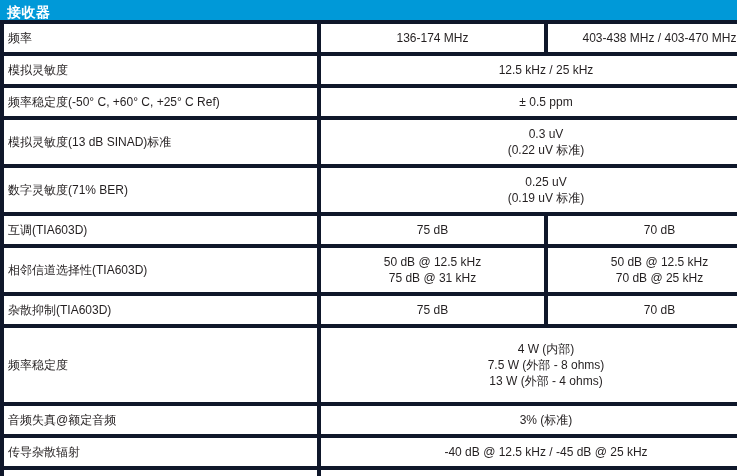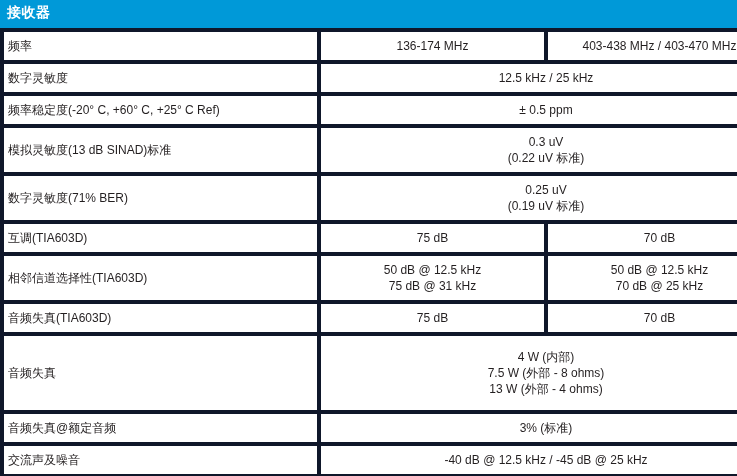--- a/index.html
+++ b/index.html
@@ -17,21 +17,21 @@
   .spec-wrap {
     width: 737px;
     box-sizing: border-box;
   }
   .spec-header {
     background: #0099d8;
     color: #ffffff;
     font-size: 14px;
     font-weight: bold;
     line-height: 24px;
-    height: 28px;
+    height: 20px;
     padding: 0 7px;
     box-sizing: border-box;
     letter-spacing: 0.5px;
   }
   table.spec-table {
     border-collapse: collapse;
     width: 737px;
     table-layout: fixed;
     font-size: 12px;
   }
@@ -81,26 +81,26 @@
   <table class="spec-table">
     <tbody>
 
       <tr>
         <td class="label-cell">频率</td>
         <td class="val-cell half-left">136-174 MHz</td>
         <td class="val-cell half-right">403-438 MHz / 403-470 MHz</td>
       </tr>
 
       <tr>
-        <td class="label-cell">数字灵敏度</td>
+        <td class="label-cell">模拟灵敏度</td>
         <td class="val-cell single" colspan="2">12.5 kHz / 25 kHz</td>
       </tr>
 
       <tr>
-        <td class="label-cell">频率稳定度(-20° C, +60° C, +25° C Ref)</td>
+        <td class="label-cell">频率稳定度(-50° C, +60° C, +25° C Ref)</td>
         <td class="val-cell single" colspan="2">± 0.5 ppm</td>
       </tr>
 
       <tr>
         <td class="label-cell">模拟灵敏度(13 dB SINAD)标准</td>
         <td class="val-cell single" colspan="2">
           <span class="sub">0.3 uV</span>
           <span class="sub">(0.22 uV 标准)</span>
         </td>
       </tr>
@@ -125,41 +125,41 @@
           <span class="sub">50 dB @ 12.5 kHz</span>
           <span class="sub">75 dB @ 31 kHz</span>
         </td>
         <td class="val-cell half-right">
           <span class="sub">50 dB @ 12.5 kHz</span>
           <span class="sub">70 dB @ 25 kHz</span>
         </td>
       </tr>
 
       <tr>
-        <td class="label-cell">音频失真(TIA603D)</td>
+        <td class="label-cell">杂散抑制(TIA603D)</td>
         <td class="val-cell half-left">75 dB</td>
         <td class="val-cell half-right">70 dB</td>
       </tr>
 
       <tr class="tall-audio">
-        <td class="label-cell row-audio-label">音频失真</td>
+        <td class="label-cell row-audio-label">频率稳定度</td>
         <td class="val-cell single" colspan="2">
           <span class="sub">4 W (内部)</span>
           <span class="sub">7.5 W (外部 - 8 ohms)</span>
           <span class="sub">13 W (外部 - 4 ohms)</span>
         </td>
       </tr>
 
       <tr>
         <td class="label-cell">音频失真@额定音频</td>
         <td class="val-cell single" colspan="2">3% (标准)</td>
       </tr>
 
       <tr>
-        <td class="label-cell">交流声及噪音</td>
+        <td class="label-cell">传导杂散辐射</td>
         <td class="val-cell single" colspan="2">-40 dB @ 12.5 kHz / -45 dB @ 25 kHz</td>
       </tr>
 
       <tr>
         <td class="label-cell">音频响应</td>
         <td class="val-cell single" colspan="2">TIA603D</td>
       </tr>
 
       <tr>
         <td class="label-cell">传导杂散辐射(TIA603D)</td>

